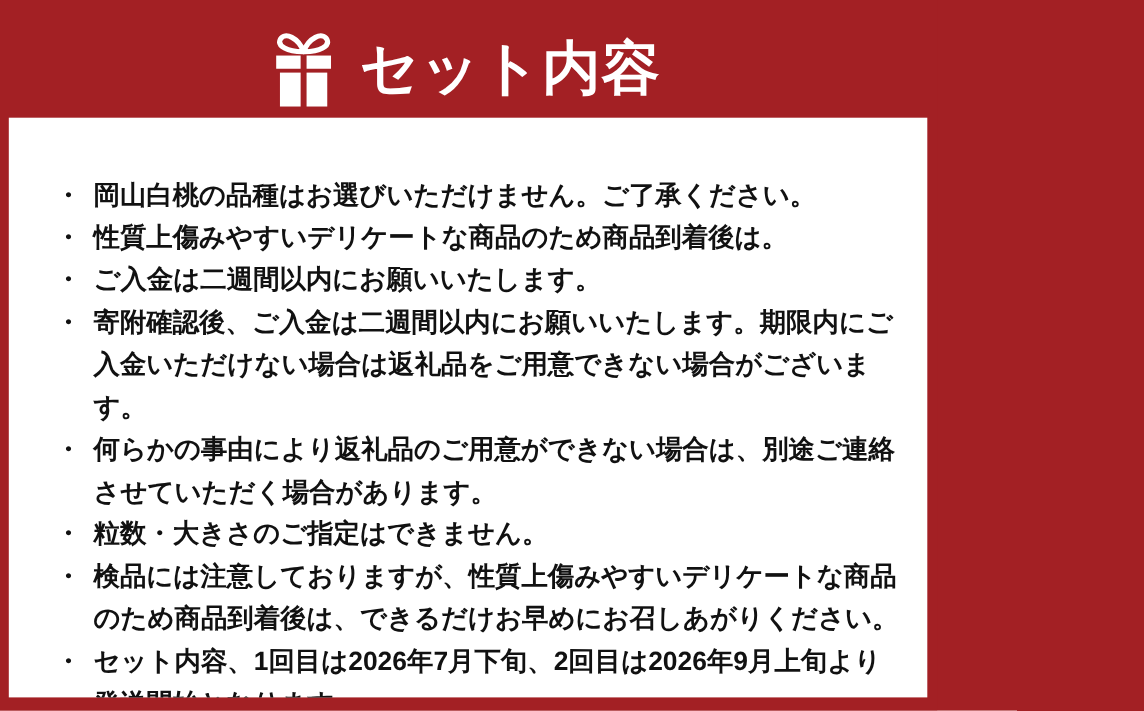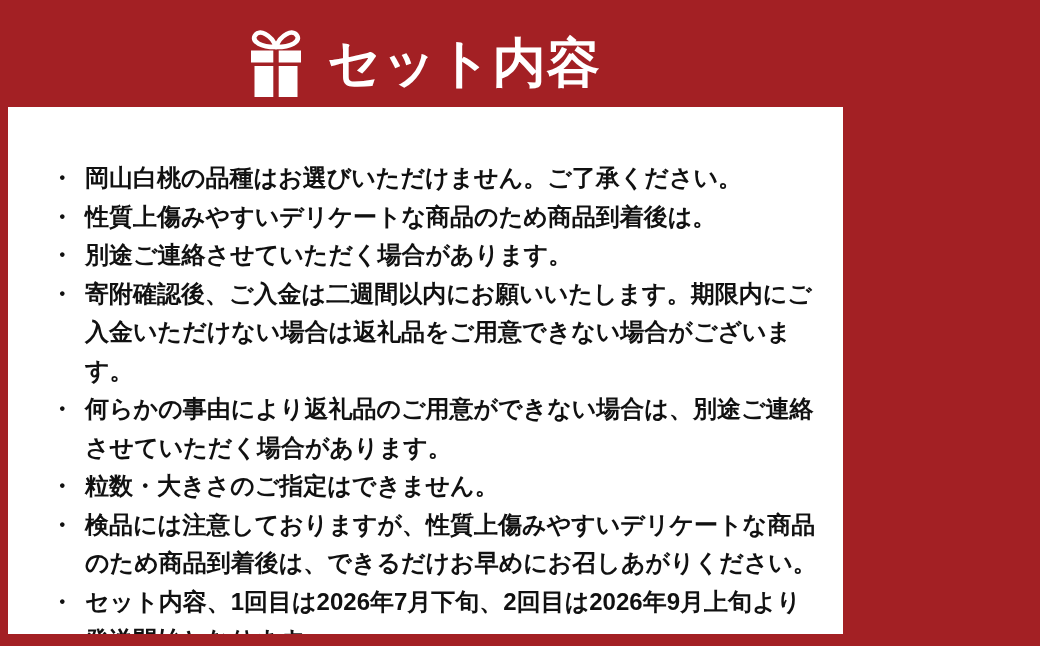--- a/index.html
+++ b/index.html
@@ -96,21 +96,21 @@
       <li class="note-item">
         <span class="note-bullet">・</span>
         <span class="note-text">岡山白桃の品種はお選びいただけません。ご了承ください。</span>
       </li>
       <li class="note-item">
         <span class="note-bullet">・</span>
         <span class="note-text">性質上傷みやすいデリケートな商品のため商品到着後は。</span>
       </li>
       <li class="note-item">
         <span class="note-bullet">・</span>
-        <span class="note-text">別途ご連絡させていただく場合があります。</span>
+        <span class="note-text">ご入金は二週間以内にお願いいたします。</span>
       </li>
       <li class="note-item">
         <span class="note-bullet">・</span>
         <span class="note-text">寄附確認後、ご入金は二週間以内にお願いいたします。期限内にご入金いただけない場合は返礼品をご用意できない場合がございます。</span>
       </li>
       <li class="note-item">
         <span class="note-bullet">・</span>
         <span class="note-text">何らかの事由により返礼品のご用意ができない場合は、別途ご連絡させていただく場合があります。</span>
       </li>
       <li class="note-item">

